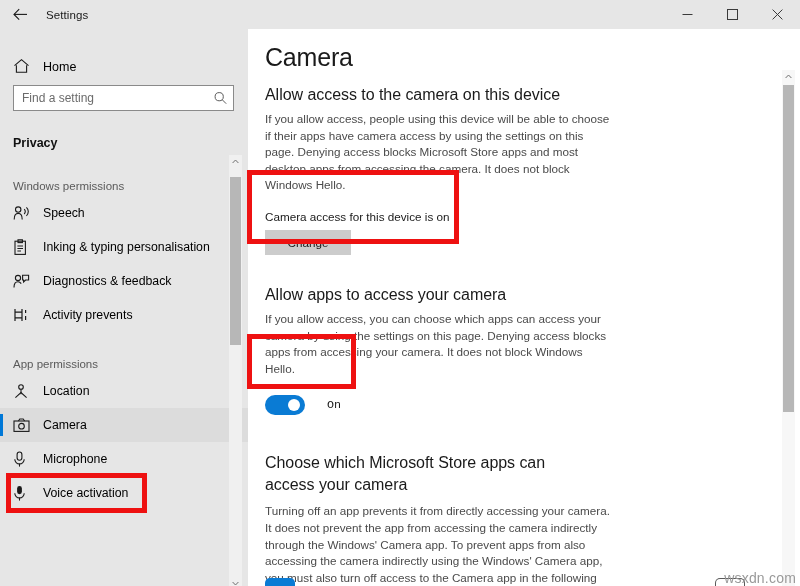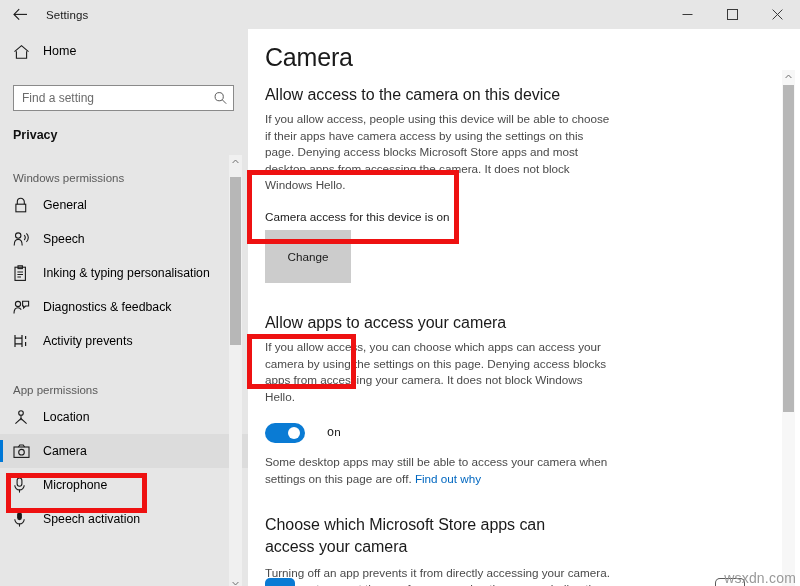--- a/index.html
+++ b/index.html
@@ -64,21 +64,21 @@
   .sidebar {
     position: absolute;
     top: 29px; left: 0;
     width: 248px;
     height: 557px;
     background: #e6e6e6;
     overflow: hidden;
   }
   .home-row {
     display: flex;
-    align-items: flex-start;
+    align-items: flex-end;
     height: 30px;
     margin-top: 15px;
     padding-left: 13px;
     cursor: default;
   }
   .home-row .ico { width: 26px; display: flex; align-items: center; }
   .home-row .lbl {
     font-size: 12.5px;
     color: #000;
     margin-left: 4px;
@@ -107,21 +107,21 @@
   .search-ico {
     position: absolute;
     right: 6px; top: 50%;
     transform: translateY(-50%);
     display: flex;
   }
   .privacy-title {
     font-size: 12.5px;
     font-weight: bold;
     color: #111;
-    margin: 17px 0 0 13px;
+    margin: 25px 0 0 13px;
   }
 
   .nav-scroll {
     position: relative;
     margin-top: 22px;
     height: 440px;
     overflow: hidden;
   }
   .nav-group-title {
     font-size: 11.5px;
@@ -228,21 +228,21 @@
     font-size: 11.7px;
     color: #1a1a1a;
     margin-bottom: 7px;
   }
   .change-btn {
     font-family: "Liberation Sans", sans-serif;
     font-size: 11.7px;
     color: #1a1a1a;
     background: #cccccc;
     border: 1px solid #cccccc;
-    padding: 19px 18px;
+    padding: 5px 18px;
     cursor: default;
     min-width: 86px;
   }
 
   .toggle-row {
     display: flex;
     align-items: center;
     font-family: Liberation Mono, monospace;
   }
   .toggle {
@@ -415,29 +415,20 @@
       </span>
     </div>
 
     <div class="privacy-title">Privacy</div>
 
     <div class="nav-scroll">
 
       <div class="nav-group-title">Windows permissions</div>
       <div class="nav-list">
 
-        <div class="nav-item">
-          <span class="ico">
-            <svg width="16" height="17" viewBox="0 0 16 17">
-              <path d="M4.3 7.2 V4.8 A3.5 3.5 0 0 1 11.3 4.8 V7.2" fill="none" stroke="#1a1a1a" stroke-width="1.1"></path>
-              <rect x="2.9" y="7.2" width="9.8" height="7.6" fill="none" stroke="#1a1a1a" stroke-width="1.1"></rect>
-            </svg>
-          </span>
-          <span class="lbl">General</span>
-        </div>
 
         <div class="nav-item">
           <span class="ico">
             <svg width="17" height="17" viewBox="0 0 17 17">
               <circle cx="5.2" cy="4.6" r="2.7" fill="none" stroke="#1a1a1a" stroke-width="1.1"></circle>
               <path d="M1.2 14.4 C1.2 10.4 3.2 8.4 5.2 8.4 C7.2 8.4 9.2 10.4 9.2 14.4" fill="none" stroke="#1a1a1a" stroke-width="1.1"></path>
               <path d="M11.2 4.2 A3.2 3.2 0 0 1 11.2 9" fill="none" stroke="#1a1a1a" stroke-width="1.1"></path>
               <path d="M13.4 2.4 A5.6 5.6 0 0 1 13.4 10.8" fill="none" stroke="#1a1a1a" stroke-width="1.1"></path>
             </svg>
           </span>
@@ -518,21 +509,21 @@
         </div>
 
         <div class="nav-item">
           <span class="ico">
             <svg width="13" height="17" viewBox="0 0 13 17">
               <rect x="4.1" y="1" width="4.8" height="8.2" rx="2.4" fill="#1a1a1a"></rect>
               <path d="M1.8 8.2 A4.7 4.7 0 0 0 11.2 8.2" fill="none" stroke="#1a1a1a" stroke-width="1.1"></path>
               <path d="M6.5 12.9 V15.6" stroke="#1a1a1a" stroke-width="1.1"></path>
             </svg>
           </span>
-          <span class="lbl">Speech activation</span>
+          <span class="lbl">Voice activation</span>
         </div>
       </div>
     </div>
 
     <div class="sb-scroll">
       <div class="sb-arrow up">
         <svg width="7" height="5" viewBox="0 0 7 5">
             <path d="M0.6 4 L3.5 1 L6.4 4" fill="none" stroke="#707070" stroke-width="1"></path>
           </svg>
       </div>
@@ -570,21 +561,20 @@
 
         <div class="toggle-row">
           <div class="toggle">
             <div class="knob"></div>
           </div>
           <span class="toggle-label">On</span>
         </div>
 
         <div style="height:11px"></div>
 
-        <p class="note-text"><span>Some desktop apps may still be able to access your camera when settings on this page are off. </span><a class="link" href="#">Find out why</a></p>
       </div>
 
       <div style="height:26px"></div>
 
       <div>
         <h2 class="section-head wide">Choose which Microsoft Store apps can access your camera</h2>
         <p class="body-text">Turning off an app prevents it from directly accessing your camera. It does not prevent the app from accessing the camera indirectly through the Windows' Camera app. To prevent apps from also accessing the camera indirectly using the Windows' Camera app, you must also turn off access to the Camera app in the following list.</p>
       </div>
     </div>
 

